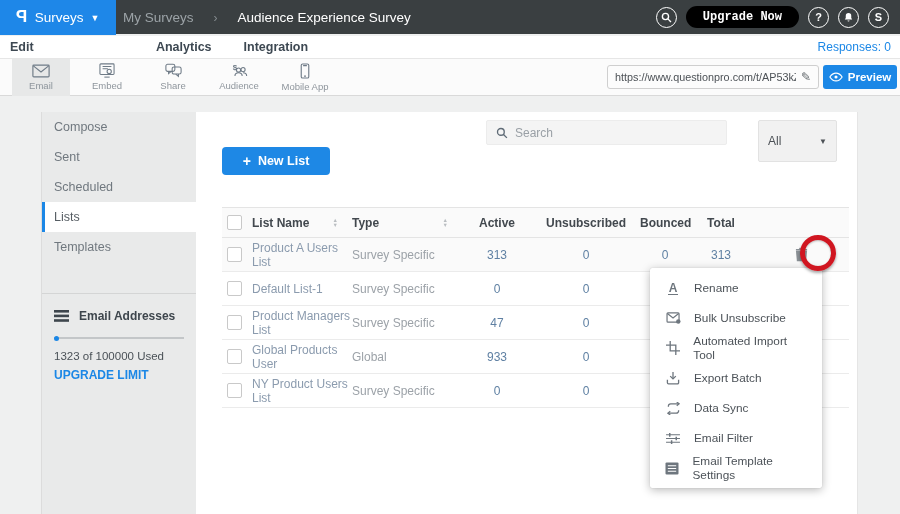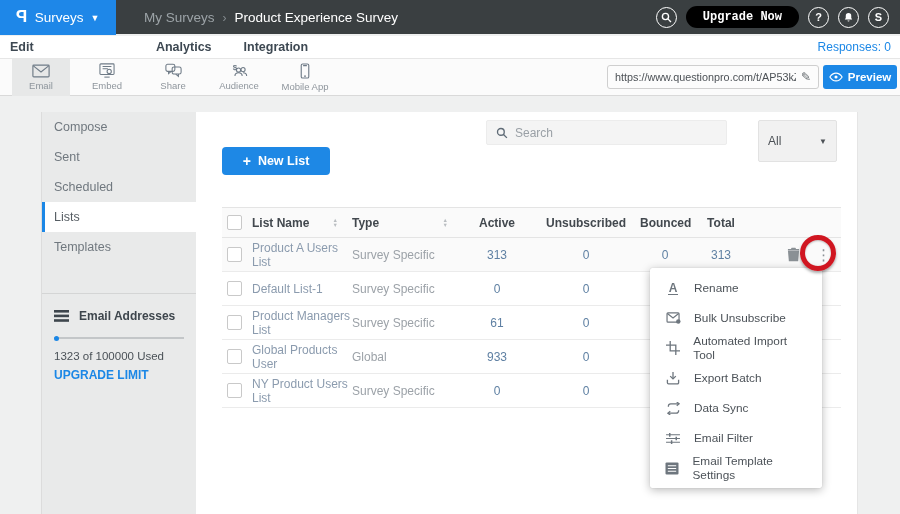--- a/index.html
+++ b/index.html
@@ -6,21 +6,21 @@
   html,body { width:900px; height:514px; }
   body { position:relative; font-family:"Liberation Sans", sans-serif; background:#EFF0F0; overflow:hidden; }
   svg { display:block; }
 
   
   .header { position:absolute; top:0; left:0; right:0; height:34px; background:#3A3F41; display:flex; align-items:center; z-index:5; }
   .logo-box { width:116px; height:36px; background:#1E87E8; color:#fff; display:flex; align-items:center; justify-content:center; gap:7px; cursor:pointer; }
   .logo-p { font-weight:bold; font-size:17px; transform:scaleX(-1); display:inline-block; }
   .logo-label { font-size:13.5px; }
   .logo-caret { font-size:9px; margin-top:2px; }
-  .breadcrumb { display:flex; align-items:flex-end; margin-left:28px; font-size:13.5px; }
+  .breadcrumb { display:flex; align-items:flex-end; margin-left:7px; font-size:13.5px;gap:12px; }
   .crumb-dim { color:#9CA3A7; cursor:pointer; }
   .crumb-sep { color:#848B8F; margin:0 8px; font-size:12px; }
   .crumb-cur { color:#FFFFFF; }
   .header-right { margin-left:auto; display:flex; align-items:center; gap:9px; padding-right:11px; }
   .hcircle { width:21px; height:21px; border:1.6px solid #fff; border-radius:50%; color:#fff;
              display:flex; align-items:center; justify-content:center; font-size:11px; font-weight:bold; cursor:pointer; }
   .upgrade-btn { background:#000000; color:#fff; border:none; border-radius:12px; height:22px; padding:0 17px;
                  font-family:Liberation Mono, monospace; font-weight:bold; font-size:12px; cursor:pointer; }
 
   
@@ -64,21 +64,21 @@
   .search-input { flex:1; border:none; outline:none; background:transparent; font-family:inherit; font-size:12px; color:#555; }
   .search-input::placeholder { color:#9AA0A6; }
   .filter-dd { position:absolute; top:8px; right:20px; width:79px; height:42px; background:#F1F1F1; border:1px solid #E2E2E2;
                border-radius:2px; display:flex; align-items:center; padding:0 9px; font-size:12px; color:#4C5156; cursor:pointer; }
   .filter-caret { margin-left:auto; font-size:8px; color:#4C5156; }
   .newlist-btn { position:absolute; top:35px; left:26px; width:108px; height:28px; background:#1E88E5; border:none; border-radius:4px;
                  color:#fff; font-family:inherit; font-size:12.5px; font-weight:bold; display:flex; align-items:center; justify-content:center; gap:7px; cursor:pointer; }
   .nl-plus { font-size:14px; font-weight:bold; }
 
   
-  .table { position:absolute; top:95px; left:26px; right:16px; }
+  .table { position:absolute; top:95px; left:26px; right:8px; }
   .thead, .trow { display:grid; grid-template-columns:30px 100px 110px 70px 108px 50px 62px 1fr; align-items:center; }
   .thead { height:31px; background:#FAFAFA; border-top:1px solid #E4E4E4; border-bottom:1px solid #E4E4E4;
            font-size:12px; font-weight:bold; color:#42484E; }
   .trow { height:34px; border-bottom:1px solid #EBEBEB; font-size:12px; background:#fff; }
   .trow.hovered { background:#FAFAFA; }
   .cb { width:15px; height:15px; background:#fff; border:1px solid #C9C9C9; border-radius:2px; margin-left:5px; cursor:pointer; }
   .hcell { display:flex; align-items:center; }
   .hcell .sort { display:flex; flex-direction:column; margin-left:auto; margin-right:14px; color:#B9BDC1; font-size:5.5px; line-height:5px; cursor:pointer; }
   .num { text-align:center; color:#5F80A3; }
   .hnum { text-align:center; }
@@ -104,21 +104,21 @@
 
 <div class="header">
   <div class="logo-box">
     <span class="logo-p">P</span>
     <span class="logo-label">Surveys</span>
     <span class="logo-caret">▼</span>
   </div>
   <div class="breadcrumb">
     <span class="crumb-dim">My Surveys</span>
     <span class="crumb-sep">›</span>
-    <span class="crumb-cur">Product Experience Survey</span>
+    <span class="crumb-cur">Audience Experience Survey</span>
   </div>
   <div class="header-right">
     <span class="hcircle">
       <svg width="11" height="11" viewBox="0 0 16 16" fill="none" stroke="#fff" stroke-width="2">
           <circle cx="6.5" cy="6.5" r="4.5"></circle>
           <line x1="10" y1="10" x2="14.5" y2="14.5"></line>
         </svg>
     </span>
     <button class="upgrade-btn">Upgrade Now</button>
     <span class="hcircle">?</span>
@@ -288,21 +288,21 @@
       <span class="num">0</span>
       <span class="num"></span>
       <span class="num"></span>
       <span></span>
     </div>
 
     <div class="trow">
       <span class="cb"></span>
       <span class="c-name">Product Managers List</span>
       <span class="c-type">Survey Specific</span>
-      <span class="num">61</span>
+      <span class="num">47</span>
       <span class="num">0</span>
       <span class="num"></span>
       <span class="num"></span>
       <span></span>
     </div>
 
     <div class="trow">
       <span class="cb"></span>
       <span class="c-name">Global Products User</span>
       <span class="c-type">Global</span>

